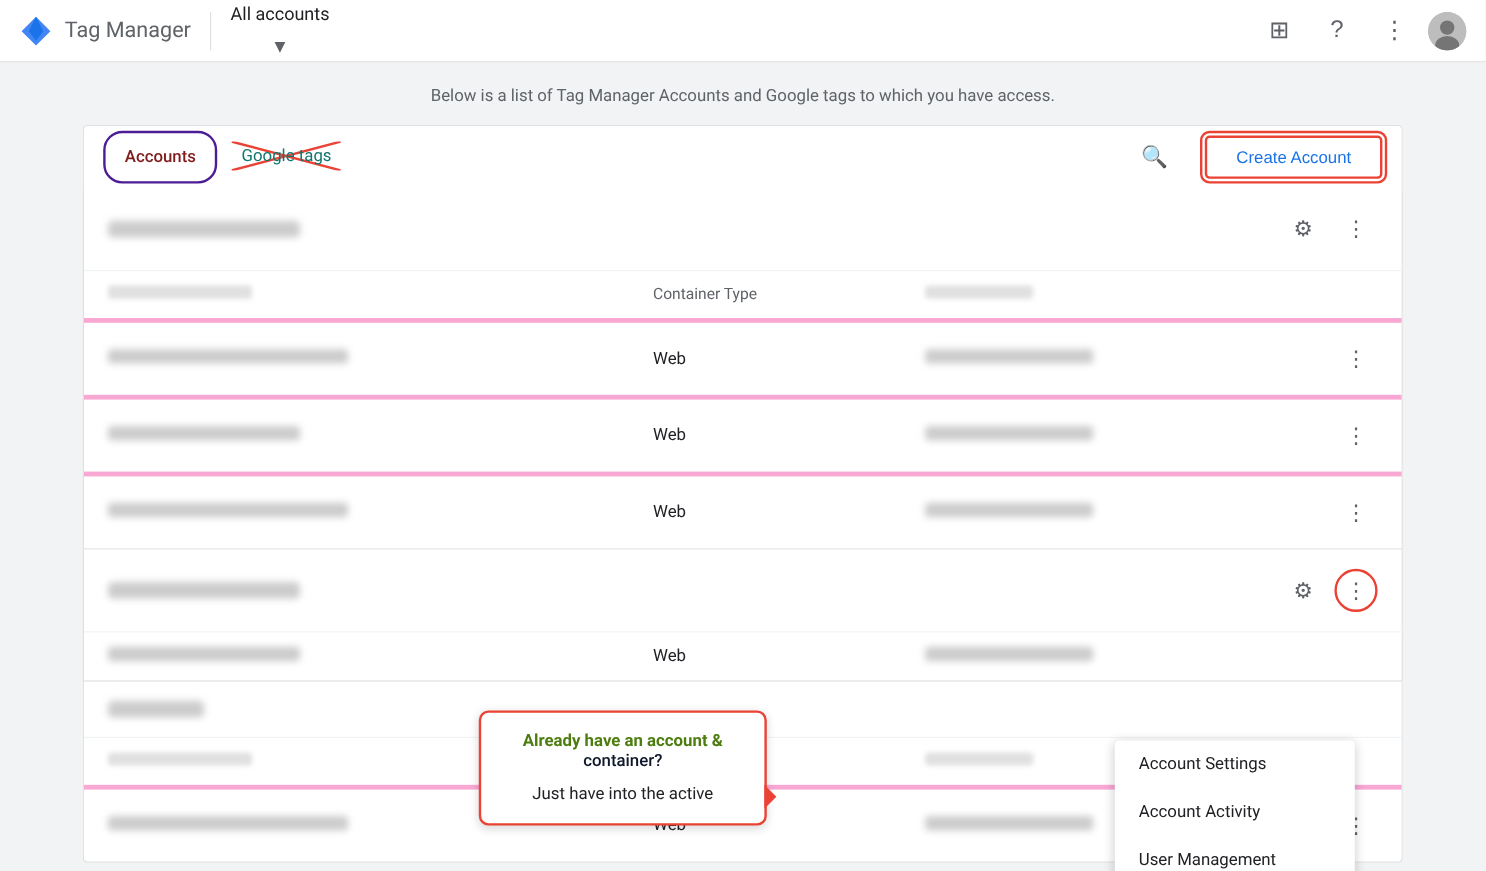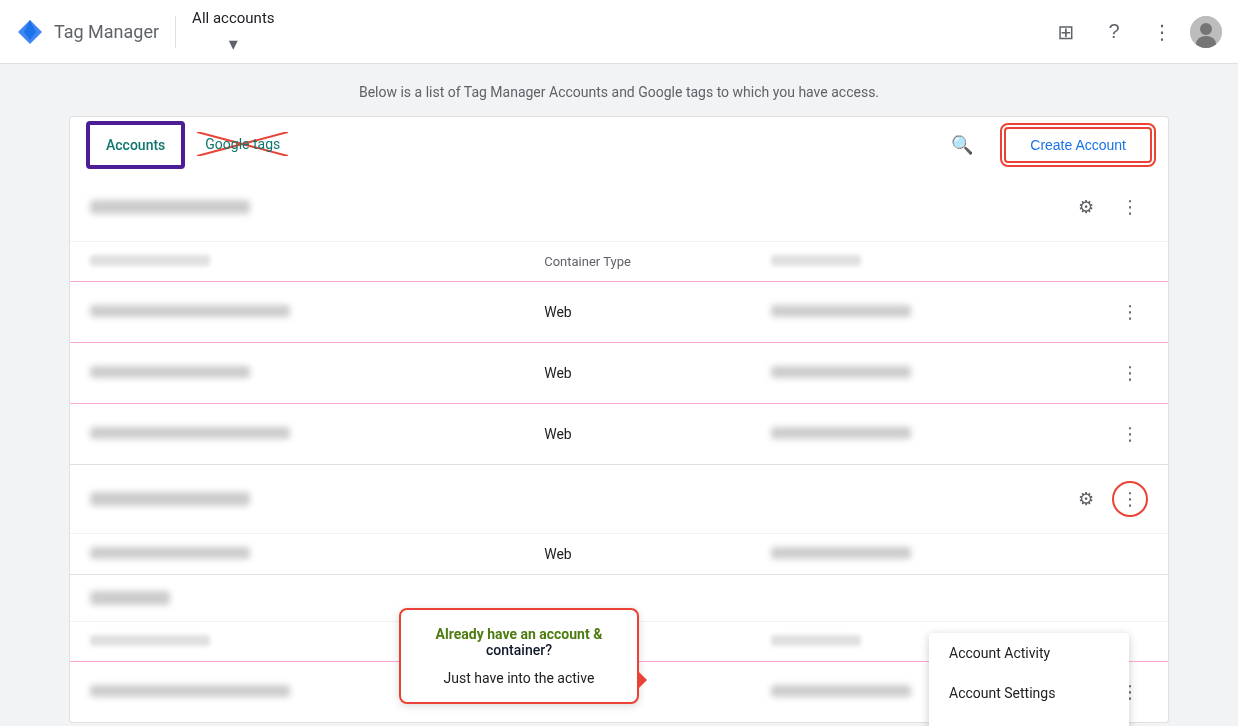--- a/index.html
+++ b/index.html
@@ -3,21 +3,21 @@
   <meta charset="utf-8">
   <style>
     * { box-sizing: border-box; margin: 0; padding: 0; }
     body { font-family: 'Roboto', Arial, sans-serif; background: #f1f3f4; color: #202124; font-size: 14px; }
 
     
     .top-nav {
       display: flex; align-items: center;
       background: #fff;
       padding: 0 16px;
-      height: 64px;
+      height: 52px;
       border-bottom: 1px solid #e0e0e0;
       position: relative; z-index: 10;
     }
     .nav-logo { display: flex; align-items: center; gap: 10px; }
     .logo-diamond { width: 28px; height: 28px; }
     .nav-app-name { font-size: 18px; color: #5f6368; font-weight: 400; }
     .nav-divider { width: 1px; height: 32px; background: #e0e0e0; margin: 0 16px; }
     .nav-breadcrumb { display: flex; align-items: center; gap: 6px; font-size: 15px; color: #202124; flex-direction: column; }
     .nav-spacer { flex: 1; }
     .nav-icons { display: flex; align-items: center; gap: 8px; }
@@ -78,21 +78,21 @@
     .icon-btn {
       width: 36px; height: 36px; border-radius: 50%; border: none;
       background: transparent; cursor: pointer; display: flex;
       align-items: center; justify-content: center; color: #5f6368; font-size: 18px;
     }
     .icon-btn.highlighted {
       border: 2px solid #ea4335;
     }
     .container-row {
       display: flex; align-items: center;
-      padding: 12px 20px; border-bottom: 1px solid #f9a8d4;
+      padding: 12px 20px; border-bottom: 4px solid #f9a8d4;
     }
     .container-row:last-child { border-bottom: none; }
     .container-row.header { color: #5f6368; font-size: 13px; }
     .col-name { flex: 2; }
     .col-type { flex: 1; }
     .col-id { flex: 1.5; }
     .col-actions { width: 36px; }
     .blurred-text {
       display: inline-block;
       background: #ccc; border-radius: 3px;
@@ -172,21 +172,21 @@
   </div>
 </nav>
 
 <div class="subtitle-bar">
   <span>Below is a list of Tag Manager Accounts and Google tags to which you have access.</span>
 </div>
 
 <div class="main-content">
 
   <div style="display:flex; align-items:center; background:#fff; border:1px solid #e0e0e0; border-bottom:none; border-radius:4px 4px 0 0; padding: 0 16px; gap:0;">
-    <div class="tab active" style="border: 4px solid #4c1d95; border-radius:4px; padding: 12px 16px; color:#0f766e; font-weight:500; margin: 4px 0;">
+    <div class="tab active" style="border: 2px solid #4c1d95; border-radius:16px; padding: 12px 16px; color:#7f1d1d; font-weight:500; margin: 4px 0;">
       <span>Accounts</span>
     </div>
     <div class="tab" style="color:#0f766e; padding: 12px 20px; position:relative;">
       <span style="position:relative; z-index:1;">Google tags</span>
       
       <svg style="position:absolute; top:8px; left:12px; right:12px; bottom:8px; width:calc(100% - 24px); height:calc(100% - 16px);" viewBox="0 0 80 30" preserveAspectRatio="none">
         <line x1="0" y1="0" x2="80" y2="30" stroke="#ea4335" stroke-width="2.5"></line>
         <line x1="80" y1="0" x2="0" y2="30" stroke="#ea4335" stroke-width="2.5"></line>
       </svg>
     </div>
@@ -305,20 +305,20 @@
       </div>
     </div>
 
     <div class="tooltip-bubble">
       <p style="font-weight:700; color:#4d7c0f;">Already have an account &amp;</p>
       <p style="font-weight:500; color:#0f172a; margin-bottom:12px;">container?</p>
       <p>Just have into the active</p>
     </div>
 
     <div class="dropdown-menu">
+      <div class="dropdown-item">Account Settings</div>
       <div class="dropdown-item">Account Activity</div>
-      <div class="dropdown-item">Account Settings</div>
       <div class="dropdown-item">User Management</div>
 
     </div>
 
   </div>
 </div>
 
 </body></html>

